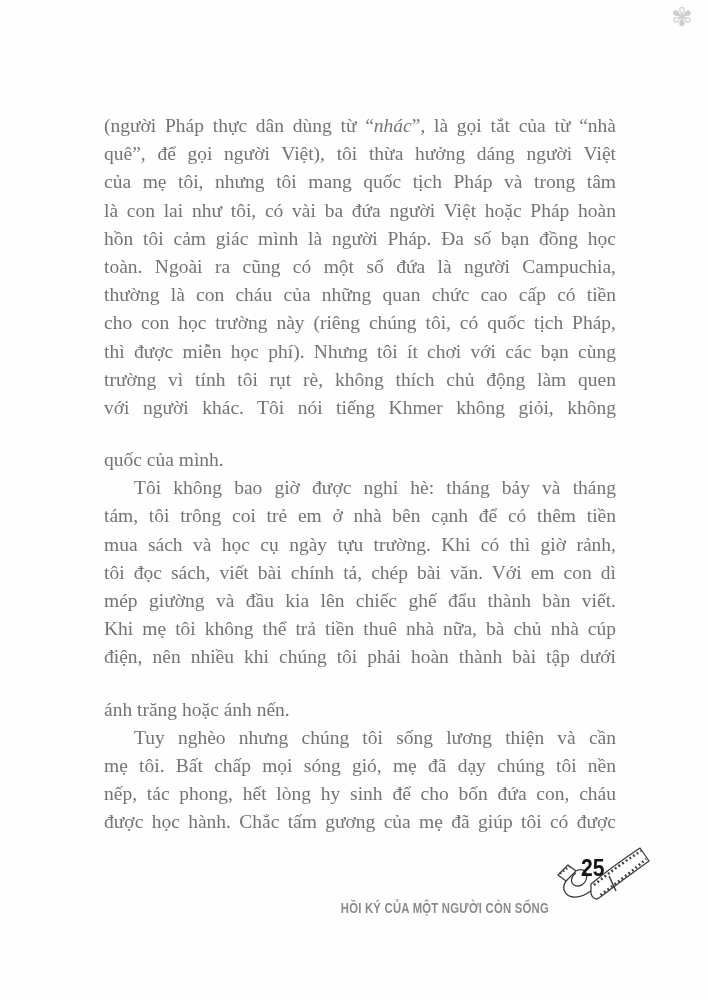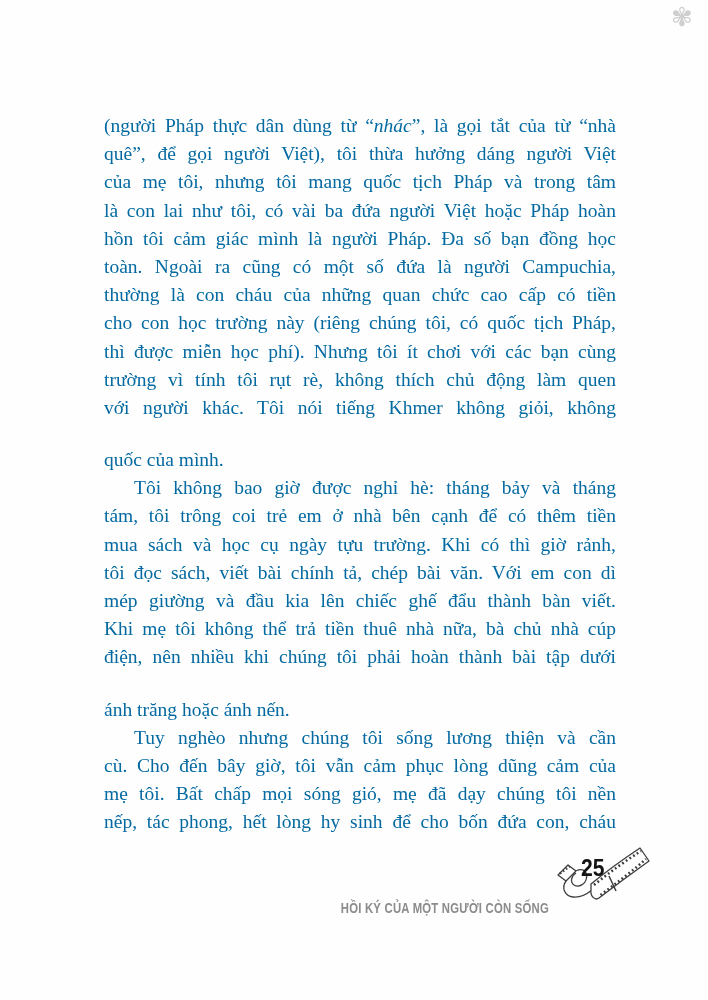--- a/index.html
+++ b/index.html
@@ -19,21 +19,21 @@
     font-size: 26px;
     line-height: 1;
     color: #cfcfcf;
     user-select: none;
   }
   .text-block {
     position: absolute;
     left: 104px;
     top: 112px;
     width: 512px;
-    color: #0369a1;
+    color: #737373;
     font-size: 19.5px;
   }
   .line {
     text-align: justify;
     text-align-last: justify;
     line-height: 28.2px;
     height: 28.2px;
     overflow: visible;
   }
   .line.endline { text-align-last: left; margin-top: 24px; }
@@ -96,23 +96,23 @@
       <div class="line endline"><span>quốc của mình.</span></div>
       <div class="line indent"><span>Tôi không bao giờ được nghỉ hè: tháng bảy và tháng</span></div>
       <div class="line"><span>tám, tôi trông coi trẻ em ở nhà bên cạnh để có thêm tiền</span></div>
       <div class="line"><span>mua sách và học cụ ngày tựu trường. Khi có thì giờ rảnh,</span></div>
       <div class="line"><span>tôi đọc sách, viết bài chính tả, chép bài văn. Với em con dì</span></div>
       <div class="line"><span>mép giường và đầu kia lên chiếc ghế đẩu thành bàn viết.</span></div>
       <div class="line"><span>Khi mẹ tôi không thể trả tiền thuê nhà nữa, bà chủ nhà cúp</span></div>
       <div class="line"><span>điện, nên nhiều khi chúng tôi phải hoàn thành bài tập dưới</span></div>
       <div class="line endline"><span>ánh trăng hoặc ánh nến.</span></div>
       <div class="line indent"><span>Tuy nghèo nhưng chúng tôi sống lương thiện và cần</span></div>
-      <div class="line"><span>cù. Cho đến bây giờ, tôi vẫn cảm phục lòng dũng cảm của</span></div>
       <div class="line"><span>mẹ tôi. Bất chấp mọi sóng gió, mẹ đã dạy chúng tôi nền</span></div>
       <div class="line"><span>nếp, tác phong, hết lòng hy sinh để cho bốn đứa con, cháu</span></div>
+      <div class="line"><span>được học hành. Chắc tấm gương của mẹ đã giúp tôi có được</span></div>
     </div>
 
   <div class="footer-title">HỒI KÝ CỦA MỘT NGƯỜI CÒN SỐNG</div>
 
   <div class="film-group">
     <svg width="102" height="66" viewBox="0 0 102 66" fill="none" stroke="#3d3d3d" stroke-width="1.3" stroke-linejoin="round">
 
       <path d="M 5,33 L 15,23 L 23,29 L 13,39 Z" fill="#ffffff"></path>
       <path d="M 7,31.5 L 16.5,24.5" stroke-width="2.4" stroke-dasharray="1.5 2.2"></path>
 

